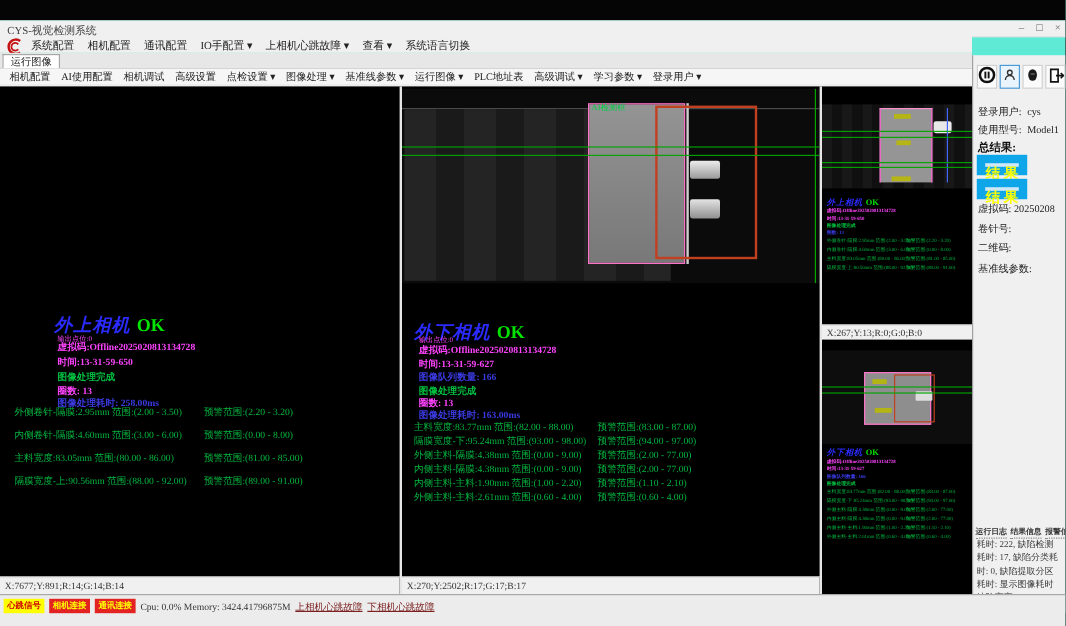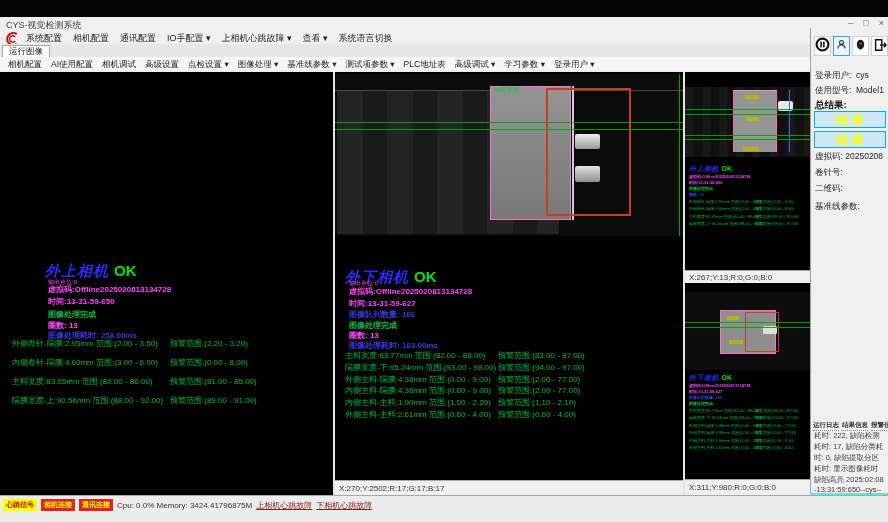--- a/index.html
+++ b/index.html
@@ -1,17 +1,17 @@
 <!DOCTYPE html>
 <html><head>
 <meta charset="utf-8">
 <style>
   html,body{margin:0;padding:0;background:#333;}
   #app{position:relative;width:888px;height:522px;background:#5eead4;overflow:hidden;
-       font-family:Liberation Sans, sans-serif;-webkit-font-smoothing:antialiased;}
+       font-family:Liberation Serif, serif;-webkit-font-smoothing:antialiased;}
   .abs{position:absolute;}
   .nw{white-space:nowrap;}
 
   
   .top-strip{left:0;top:0;width:888px;height:17px;background:#050505;}
   .titlebar{left:0;top:17px;width:888px;height:13px;background:#f0f0f0;border-bottom:1px solid #e2e2e2;}
   .win-title{left:6px;top:2px;font-size:9px;color:#444;}
   .win-ctrls{right:4px;top:1px;display:flex;gap:10px;font-size:9px;color:#666;}
   .win-ctrls span{cursor:default;}
   .menubar{left:0;top:30px;width:810px;height:14px;background:#f0f0f0;}
@@ -88,28 +88,28 @@
   .ymark{background:#bbbb00;opacity:.85;}
   .mini-text{overflow:hidden;}
   .mini-scale{transform:scale(0.5);transform-origin:0 0;width:250px;}
   .mini-scale .cam-title{font-size:14px;}
   .mini-scale .cam-ok{font-size:14px;}
   .mini-scale .ln{font-size:8px;font-weight:bold;white-space:nowrap;line-height:12px;}
   .mini-scale .mrow{font-size:8px;color:#00b840;white-space:nowrap;line-height:15px;}
   .mini-scale .mrow .mc1{display:inline-block;width:132px;}
 
   
-  .panel{left:810px;top:28px;width:78px;height:465px;background:#f0f0f0;border-left:1px solid #a0a0a0;box-sizing:border-box;}
+  .panel{left:810px;top:46px;width:78px;height:465px;background:#f0f0f0;border-left:1px solid #a0a0a0;box-sizing:border-box;}
   .btnrow{left:3px;top:8px;display:flex;gap:2px;}
   .pbtn{width:17px;height:20px;background:#fbfbfb;border:1px solid #d0d0d0;display:flex;align-items:center;justify-content:center;padding:0;}
   .pbtn.sel{border:1px solid #4d9bd6;background:#eaf4fc;}
   .plabel{font-size:8.5px;color:#222;}
   .pval{font-size:8.5px;color:#222;}
   .ptotal{font-size:9.5px;font-weight:bold;color:#111;}
-  .resbox{left:3px;width:72px;height:17px;background:#cfe8f8;border:1px solid #0ea5e9;
+  .resbox{left:3px;width:42px;height:17px;background:#cfe8f8;border:7px solid #0ea5e9;
           font-size:12px;font-weight:bold;color:#ffff00;text-align:center;line-height:16px;box-sizing:border-box;}
   .pfield{left:4px;font-size:8.5px;color:#222;white-space:nowrap;}
   .logtabs{left:2px;top:393px;display:flex;gap:3px;}
   .logtab{font-size:6.5px;font-weight:bold;color:#333;border-bottom:1px dotted #888;white-space:nowrap;}
   .logtext{left:3px;top:403px;width:71px;font-size:7.5px;color:#3a3a3a;line-height:1.45;word-break:break-all;}
 
   
   .statusbar{left:0;top:495px;width:888px;height:27px;background:#ececec;border-top:1px solid #a8a8a8;box-sizing:border-box;}
   .sb-inner{left:3px;top:3px;display:flex;gap:4px;align-items:center;}
   .badge{font-size:7px;font-weight:bold;padding:1px 3px;white-space:nowrap;}
@@ -157,21 +157,21 @@
 
   <div class="abs toolbar">
     <div class="abs tool-items">
       <span class="nw">相机配置</span>
       <span class="nw">AI使用配置</span>
       <span class="nw">相机调试</span>
       <span class="nw">高级设置</span>
       <span class="nw">点检设置 ▾</span>
       <span class="nw">图像处理 ▾</span>
       <span class="nw">基准线参数 ▾</span>
-      <span class="nw">测试项参数 ▾</span>
+      <span class="nw">运行图像 ▾</span>
       <span class="nw">PLC地址表</span>
       <span class="nw">高级调试 ▾</span>
       <span class="nw">学习参数 ▾</span>
       <span class="nw">登录用户 ▾</span>
     </div>
   </div>
 
   <div class="abs main">
 
     <div class="abs view1">
@@ -195,20 +195,21 @@
       </div>
       <div class="abs row-g nw" style="left:12px;top:304px;width:320px;">
         <span>主料宽度:83.05mm 范围:(80.00 - 86.00)</span>
         <span class="c2" style="left:158px;">预警范围:(81.00 - 85.00)</span>
       </div>
       <div class="abs row-g nw" style="left:12px;top:323px;width:320px;">
         <span>隔膜宽度-上:90.56mm 范围:(88.00 - 92.00)</span>
         <span class="c2" style="left:158px;">预警范围:(89.00 - 91.00)</span>
       </div>
 
+      <div class="abs coordbar nw" style="top:408px;width:333px;">X:7677;Y:891;R:14;G:14;B:14</div>
     </div>
 
     <div class="abs vdiv" style="left:333px;"></div>
 
     <div class="abs view2">
       <div class="abs img2">
         <div class="abs hline-gray"></div>
         <div class="abs machine"></div>
         <div class="abs gray-rect2"></div>
         <div class="abs white-vline"></div>
@@ -308,21 +309,20 @@
           <div class="ln" style="color:#3a3ae0;">图像队列数量: 166</div>
           <div class="ln" style="color:#00c040;">图像处理完成</div>
           <div class="mrow"><span class="mc1">主料宽度:83.77mm 范围:(82.00 - 88.00)</span><span>预警范围:(83.00 - 87.00)</span></div>
           <div class="mrow"><span class="mc1">隔膜宽度-下:95.24mm 范围:(93.00 - 98.00)</span><span>预警范围:(94.00 - 97.00)</span></div>
           <div class="mrow"><span class="mc1">外侧主料-隔膜:4.38mm 范围:(0.00 - 9.00)</span><span>预警范围:(2.00 - 77.00)</span></div>
           <div class="mrow"><span class="mc1">内侧主料-隔膜:4.38mm 范围:(0.00 - 9.00)</span><span>预警范围:(2.00 - 77.00)</span></div>
           <div class="mrow"><span class="mc1">内侧主料-主料:1.90mm 范围:(1.00 - 2.20)</span><span>预警范围:(1.10 - 2.10)</span></div>
           <div class="mrow"><span class="mc1">外侧主料-主料:2.61mm 范围:(0.60 - 4.00)</span><span>预警范围:(0.60 - 4.00)</span></div>
         </div>
       </div>
-      <div class="abs coordbar nw" style="top:196px;width:125px;height:16px;line-height:16px;">X:311;Y:980;R:0;G:0;B:0</div>
     </div>
   </div>
 
   <div class="abs panel">
     <div class="abs btnrow">
       <button class="pbtn">
         <span>
           <svg width="15" height="15" viewBox="0 0 16 16">
               <circle cx="8" cy="8" r="6.3" fill="none" stroke="#111" stroke-width="2.2"></circle>
               <rect x="5.7" y="5" width="1.7" height="6" fill="#111"></rect>

